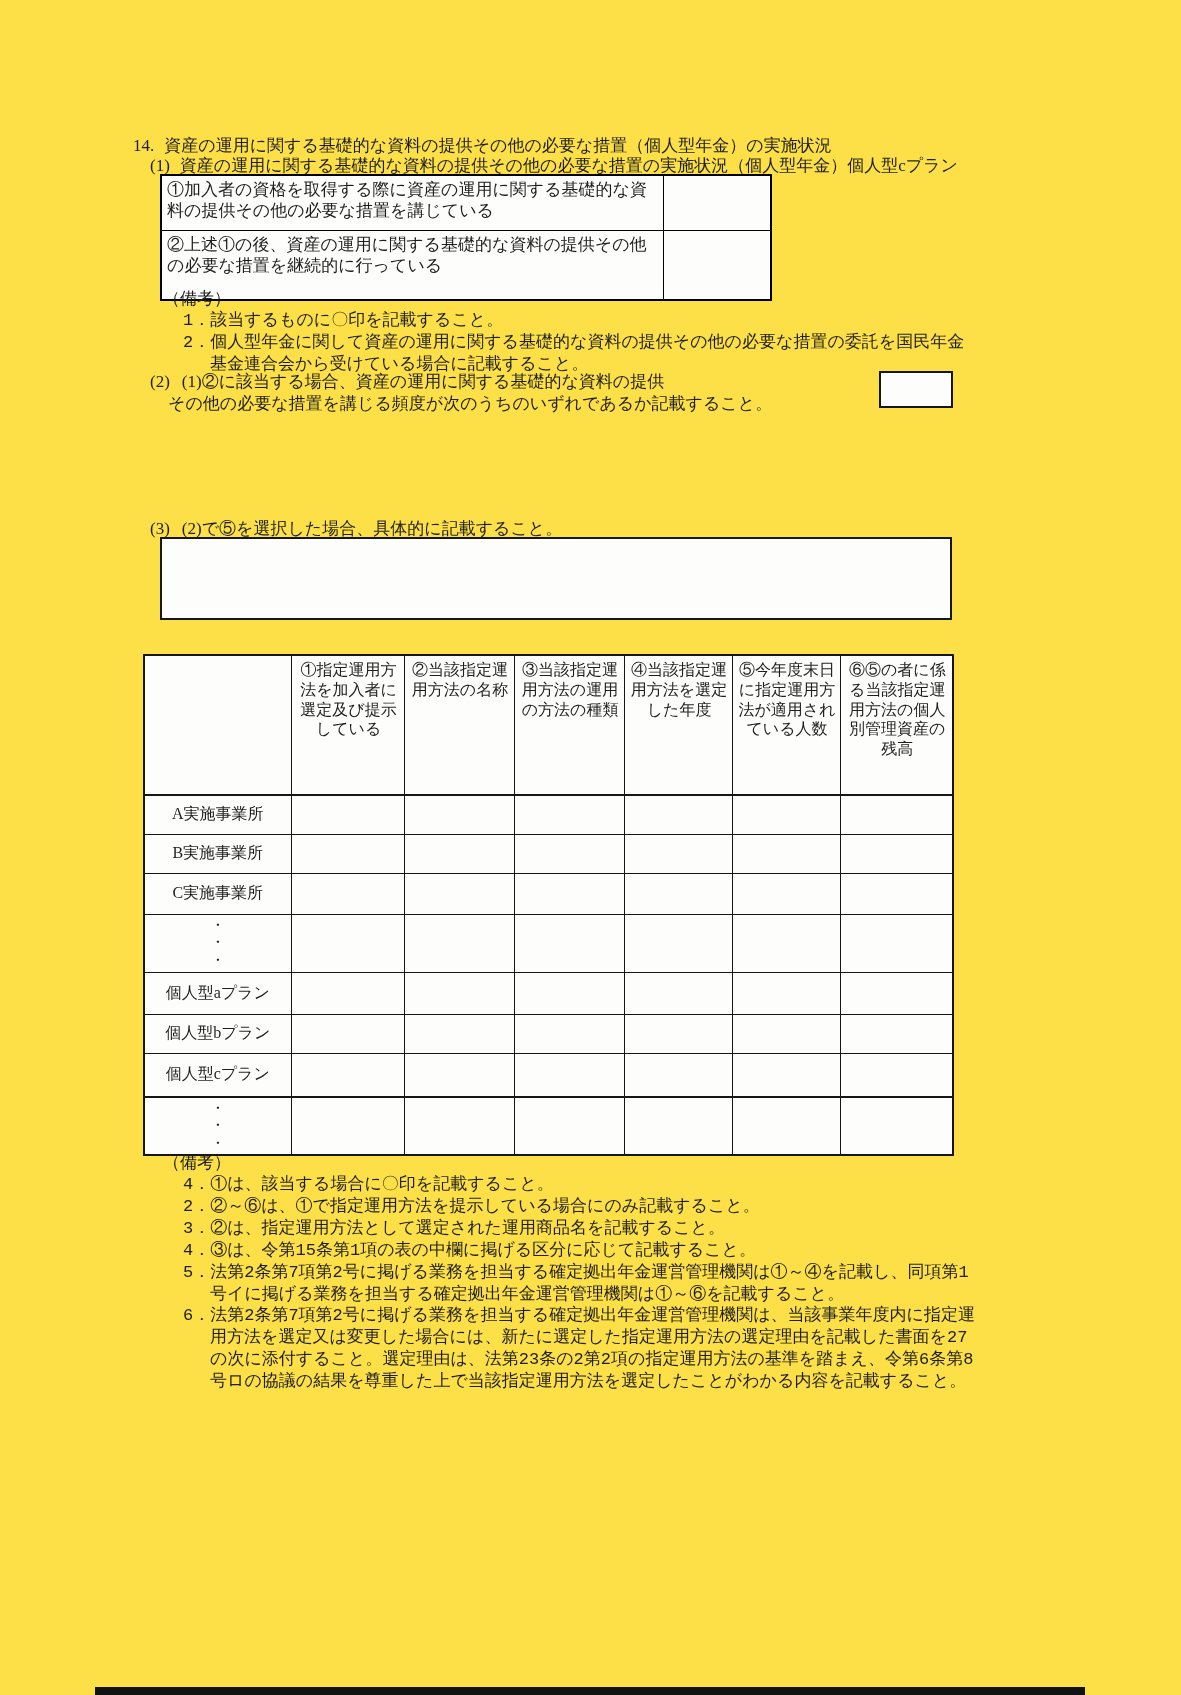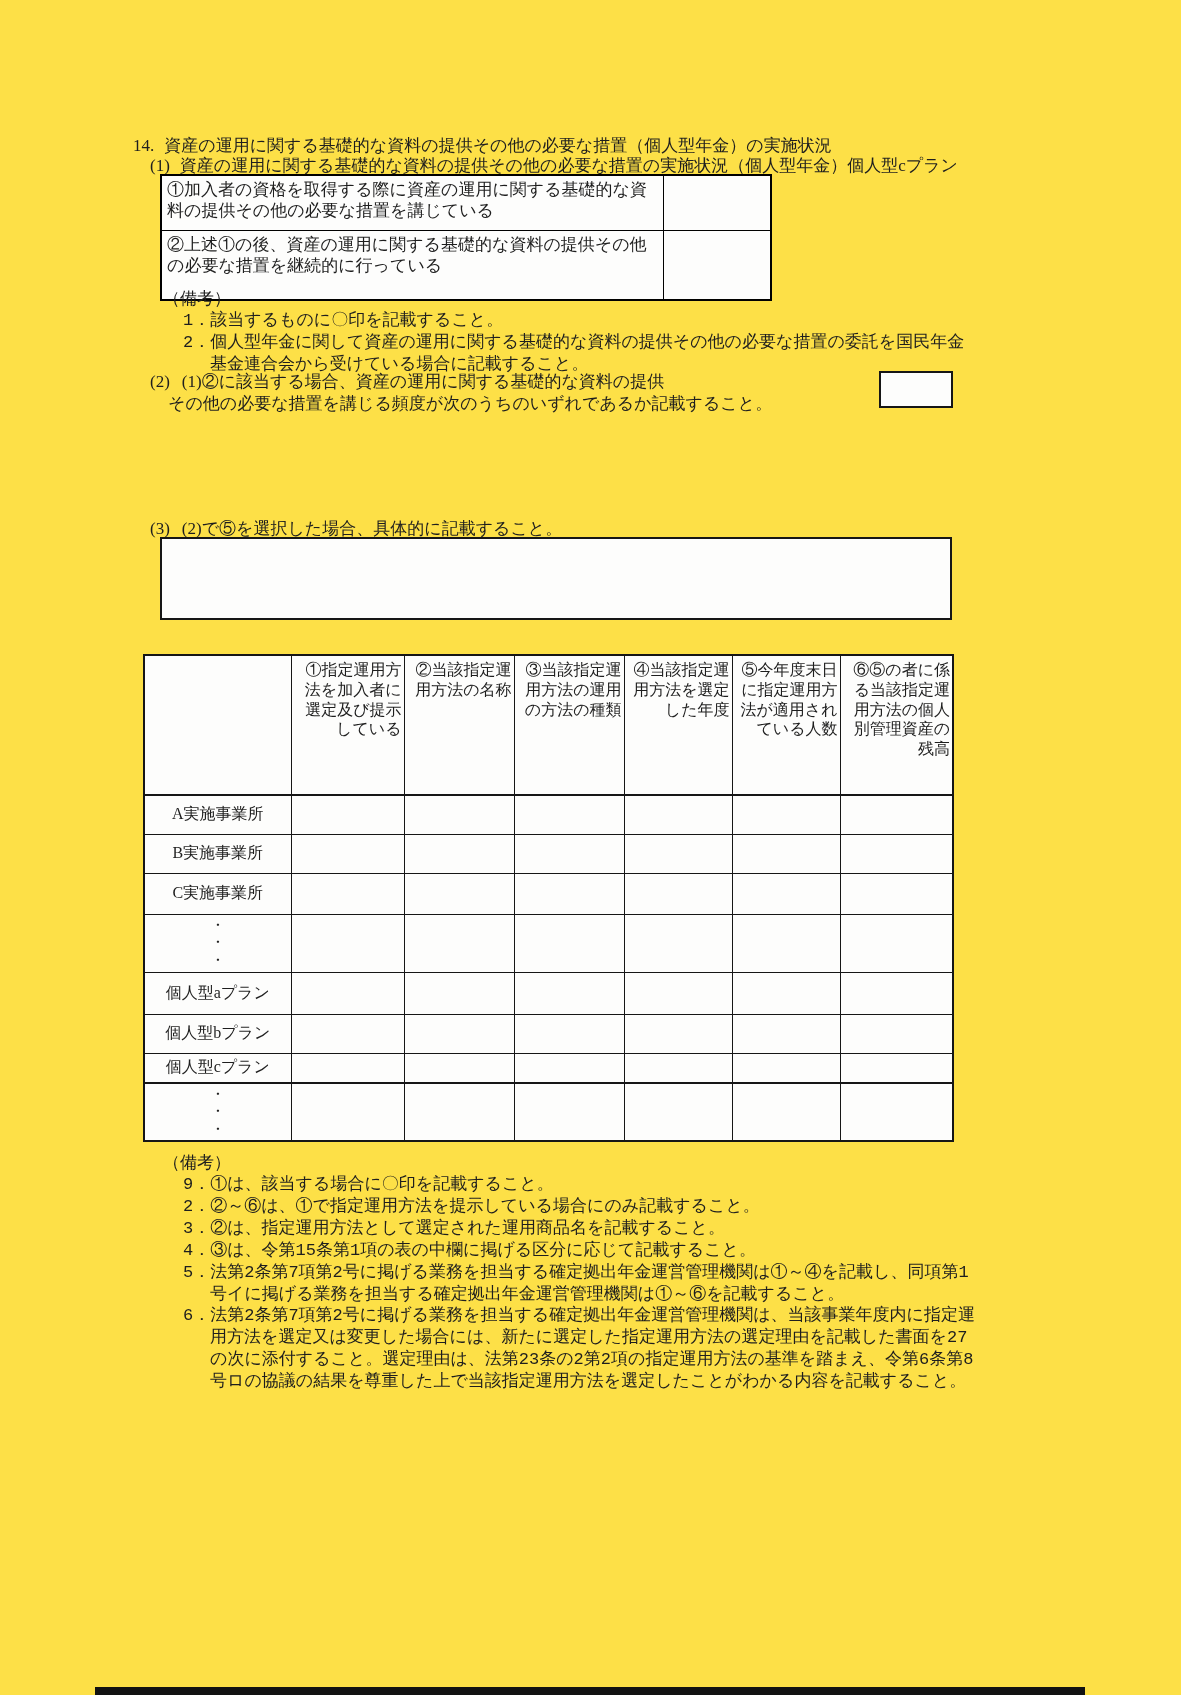--- a/index.html
+++ b/index.html
@@ -42,21 +42,21 @@
 
   
   .ansbox { border:2px solid #161616; background:#fdfdfc; }
 
   
   table.q2 { border-collapse:collapse; table-layout:fixed; background:#fdfdfc; }
   table.q2, table.q2 td, table.q2 th { border:1px solid #161616; }
   table.q2 { border-width:2px; }
   table.q2 th {
     font-size:16px; font-weight:normal; line-height:1.24;
-    text-align:right; vertical-align:top; padding:4px 2px 2px 4px;
+    text-align:center; vertical-align:top; padding:4px 2px 2px 4px;
   }
   table.q2 tr.hdr th { border-bottom-width:2px; }
   table.q2 td.rowlabel {
     font-size:16px; text-align:center; vertical-align:middle; padding:0 2px;
   }
   table.q2 td.dots {
     white-space:pre-line; line-height:1.15; font-size:15px;
   }
   table.q2 tr.thick-top td { border-top-width:2px; }
 
@@ -191,21 +191,21 @@
     </tr>
     <tr style="height:39px;">
       <td class="rowlabel">個人型bプラン</td>
       <td></td>
           <td></td>
       <td></td>
           <td></td>
       <td></td>
           <td></td>
     </tr>
-    <tr style="height:30px;">
+    <tr style="height:44px;">
       <td class="rowlabel">個人型cプラン</td>
       <td></td>
           <td></td>
       <td></td>
           <td></td>
       <td></td>
           <td></td>
     </tr>
     <tr class="thick-top" style="height:58px;">
       <td class="rowlabel dots">・
@@ -217,21 +217,21 @@
           <td></td>
       <td></td>
           <td></td>
     </tr>
   </tbody>
     </table>
 
   <div class="abs remarks" style="left:163px; top:1152px; width:812px;">
     <div>（備考）</div>
     <div class="ritems">
-      <div class="ritem">9．①は、該当する場合に〇印を記載すること。</div>
+      <div class="ritem">4．①は、該当する場合に〇印を記載すること。</div>
       <div class="ritem">2．②～⑥は、①で指定運用方法を提示している場合にのみ記載すること。</div>
       <div class="ritem">3．②は、指定運用方法として選定された運用商品名を記載すること。</div>
       <div class="ritem">4．③は、令第15条第1項の表の中欄に掲げる区分に応じて記載すること。</div>
       <div class="ritem">5．法第2条第7項第2号に掲げる業務を担当する確定拠出年金運営管理機関は①～④を記載し、同項第1号イに掲げる業務を担当する確定拠出年金運営管理機関は①～⑥を記載すること。</div>
       <div class="ritem">6．法第2条第7項第2号に掲げる業務を担当する確定拠出年金運営管理機関は、当該事業年度内に指定運用方法を選定又は変更した場合には、新たに選定した指定運用方法の選定理由を記載した書面を27の次に添付すること。選定理由は、法第23条の2第2項の指定運用方法の基準を踏まえ、令第6条第8号ロの協議の結果を尊重した上で当該指定運用方法を選定したことがわかる内容を記載すること。</div>
     </div>
   </div>
 
   <div class="abs scanbar" style="left:95px; top:1687px; width:990px; height:8px;"></div>
 

